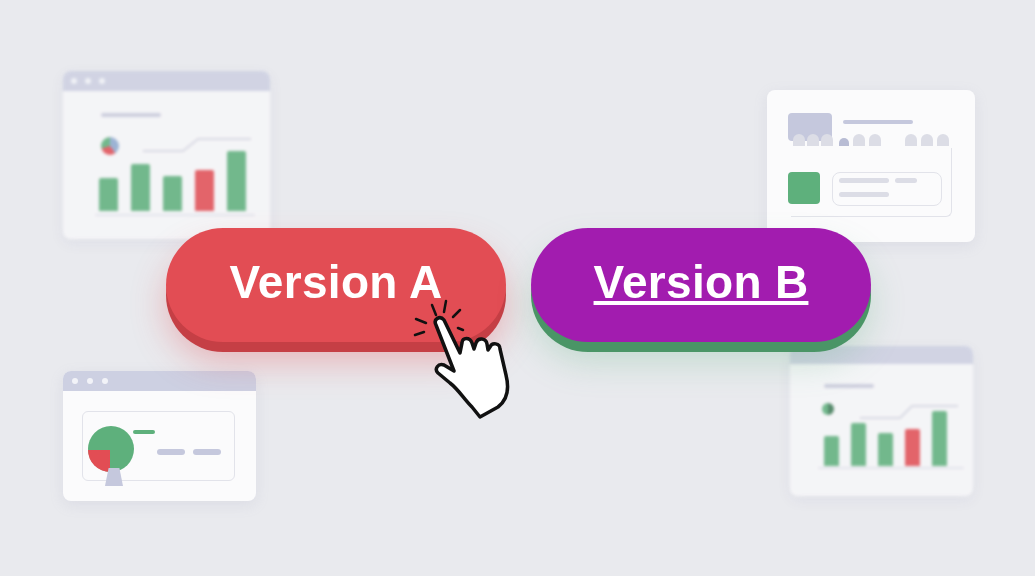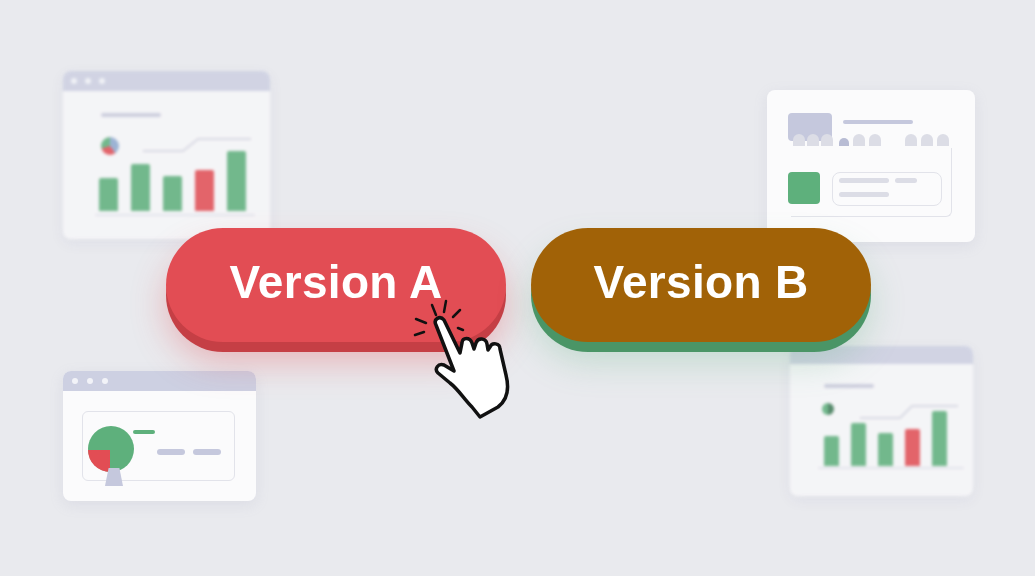--- a/index.html
+++ b/index.html
@@ -24,22 +24,23 @@
     display:flex; align-items:center; justify-content:center;
     font-size:46px; letter-spacing:0.3px; cursor:pointer;
   }
   .pill-a {
     left:166px; top:228px; width:340px; height:114px;
     background:#e24d54;
     box-shadow:0 10px 0 #c53f45, 0 20px 34px rgba(226,77,84,0.35);
   }
   .pill-b {
     left:531px; top:228px; width:340px; height:114px;
-    background:#a16207;
+    background:#a21caf;
     box-shadow:0 10px 0 #4a9566, 0 20px 34px rgba(94,176,124,0.28);
+    text-decoration:underline;
   }
   .pill span { margin-top:-6px; }
 </style>
 </head>
 <body>
 
 <div class="card blurred" style="left:63px; top:71px; width:207px; height:168px;">
   <div class="titlebar">
     <div class="dot" style="left:8px;"></div>
     <div class="dot" style="left:22px;"></div>

